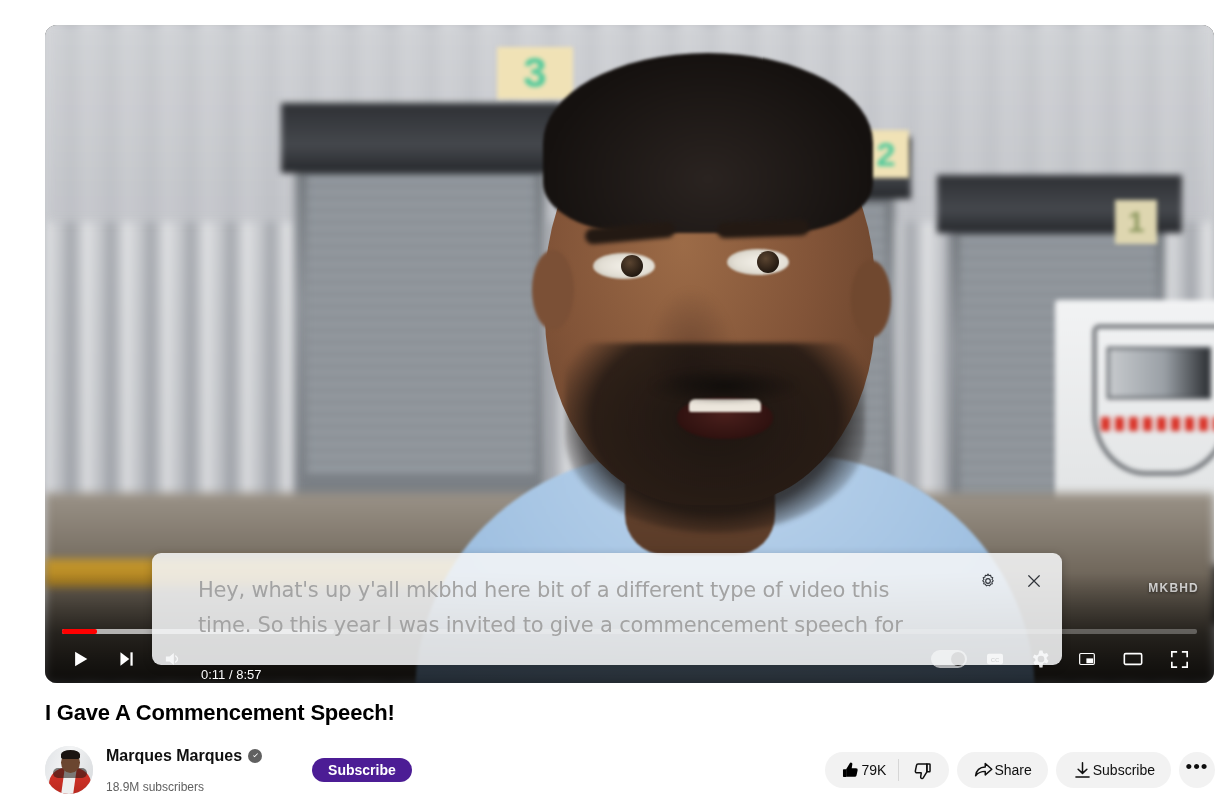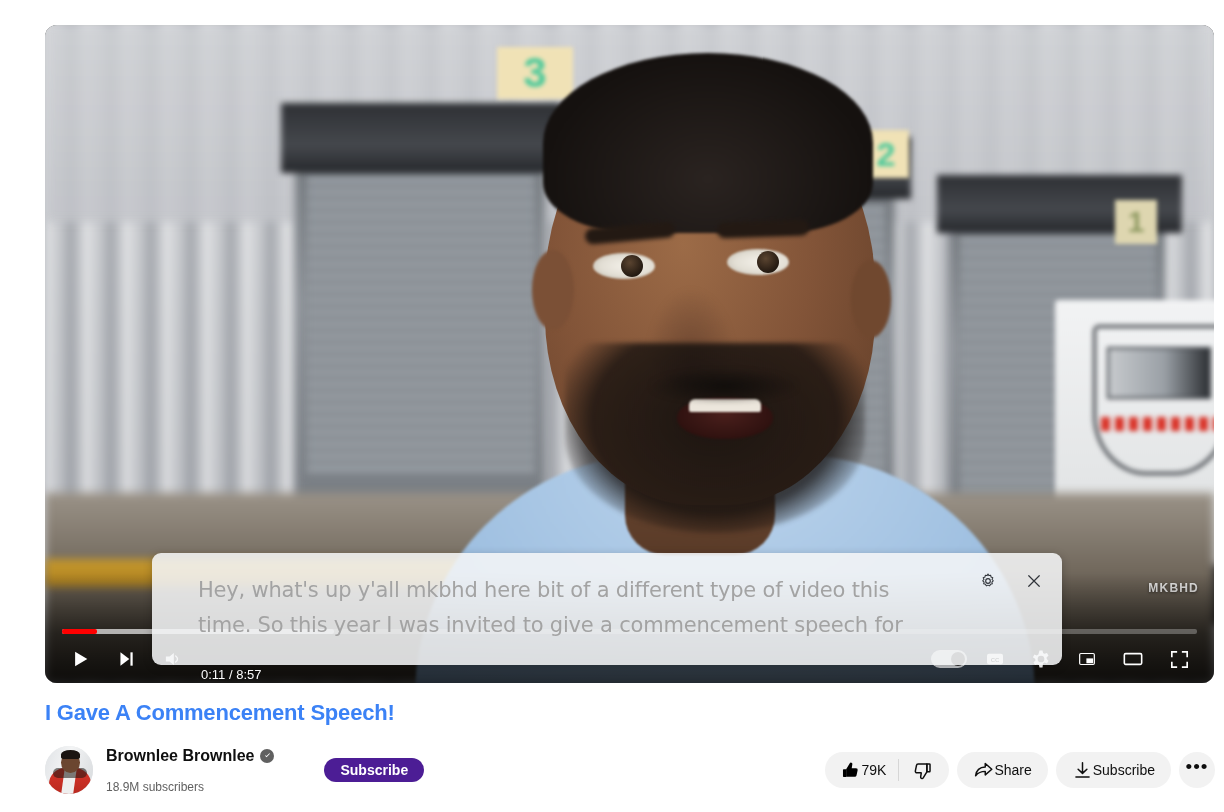--- a/index.html
+++ b/index.html
@@ -332,21 +332,21 @@
   }
   .cap-icon-btn {
     width: 28px; height: 28px; display: flex; align-items: center;
     justify-content: center; cursor: pointer; background: none; border: none;
   }
   .cap-icon-btn svg { stroke: #30343a; fill: none; }
 
   
   .video-title {
     position: absolute; left: 45px; top: 700px;
-    font-size: 22px; font-weight: 700; color: #3b82f6;
+    font-size: 22px; font-weight: 700; color: #000000;
     letter-spacing: -0.2px;
   }
 
   .meta-row {
     position: absolute; left: 45px; top: 744px;
     width: 1170px; height: 52px;
     display: flex; align-items: center;
   }
 
   .channel-block { display: flex; align-items: center; }
@@ -599,21 +599,21 @@
       <div class="avatar">
         <div class="av-bg"></div>
         <div class="av-body"></div>
         <div class="av-stripe"></div>
         <div class="av-hoodstrip"></div>
         <div class="av-head"></div>
         <div class="av-hair"></div>
       </div>
       <div class="channel-text">
         <div class="channel-name-row">
-          <span class="channel-name">Brownlee Brownlee</span>
+          <span class="channel-name">Marques Marques</span>
           <span class="verified-badge">
             <svg width="9" height="9" viewBox="0 0 24 24">
               <path d="M9.5 16.5 L5.5 12.5 L7 11 L9.5 13.5 L17 6 L18.5 7.5 Z"></path>
             </svg>
           </span>
         </div>
         <div class="sub-count">18.9M subscribers</div>
       </div>
     </div>
 

